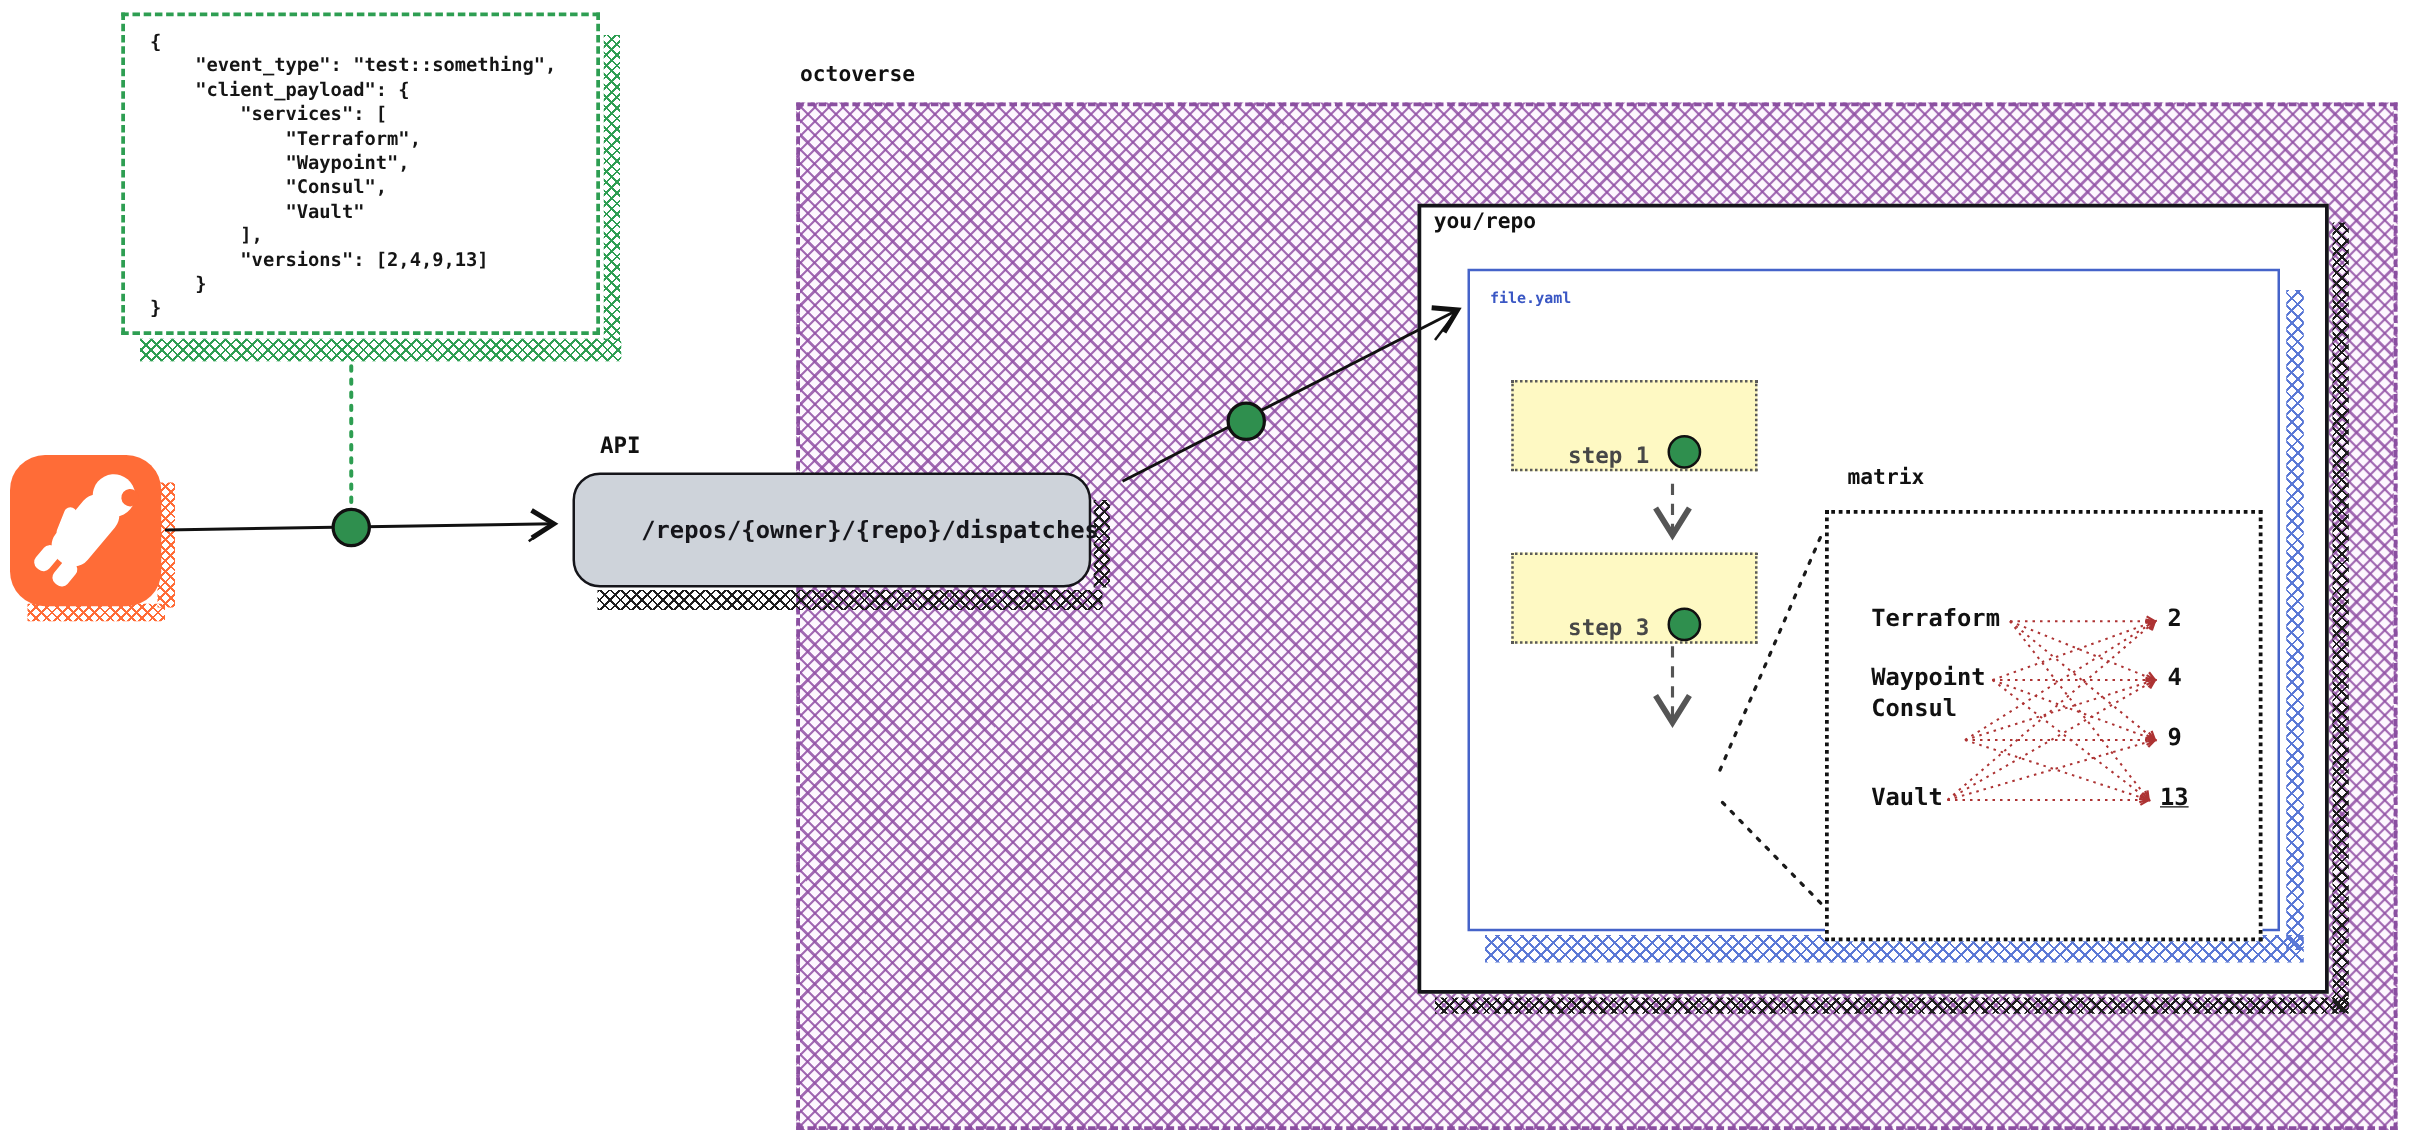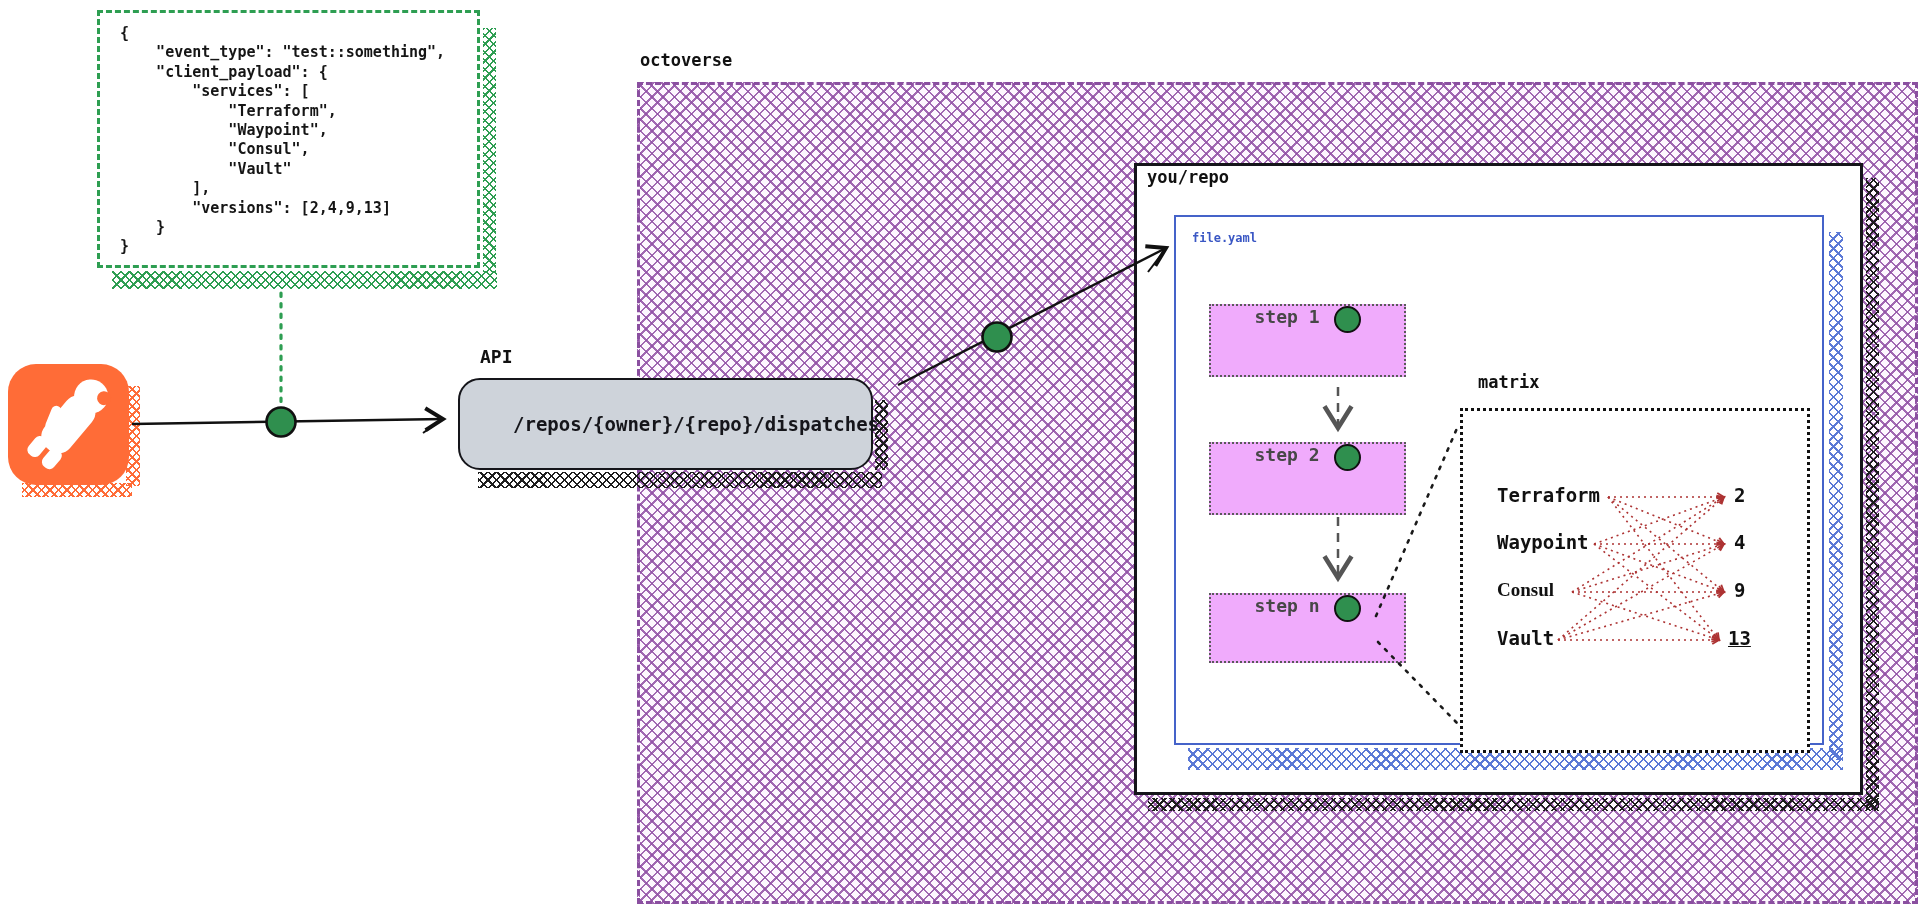--- a/index.html
+++ b/index.html
@@ -55,21 +55,21 @@
     border:3px solid #15151a;box-sizing:border-box;z-index:3;}
   #repo-label{left:1147px;top:167px;font-size:17px;z-index:4;}
 
   
   #file-box{left:1174px;top:215px;width:650px;height:530px;background:#fff;
     border:2.5px solid #4563c9;box-sizing:border-box;z-index:4;}
   #file-label{left:1192px;top:231px;font-size:12px;color:#3a57c4;z-index:5;}
 
   
   .step{position:absolute;width:197px;border:2.5px dotted #5a5a5a;box-sizing:border-box;
-    display:flex;align-items:flex-start;justify-content:center;gap:14px;z-index:5;background:#f0abfc;}
+    display:flex;align-items:flex-end;justify-content:center;gap:14px;z-index:5;background:#fef9c3;}
   .step .slabel{font-size:18px;color:#474747;}
   .dot{width:27px;height:27px;border-radius:50%;background:#2f8f4e;border:2.5px solid #111;box-sizing:border-box;}
   #step1{left:1209px;top:304px;height:73px;}
   #step2{left:1209px;top:442px;height:73px;}
   #stepn{left:1209px;top:593px;height:70px;}
 
   
   #matrix-box{left:1460px;top:408px;width:350px;height:345px;border:3px dotted #111;
     box-sizing:border-box;background:#fff;z-index:5;}
   #matrix-label{left:1478px;top:372px;font-size:17px;z-index:6;}
@@ -135,33 +135,29 @@
   <div id="file-box" class="abs"></div>
   <div id="file-label" class="abs">file.yaml</div>
   <div class="xh xh-blue" style="left:1829px;top:232px;width:14px;height:528px;z-index:4;"></div>
   <div class="xh xh-blue" style="left:1188px;top:748px;width:655px;height:22px;z-index:4;"></div>
 
   <div id="step1" class="step">
     <span class="slabel">step 1</span>
     <span class="dot"></span>
   </div>
   <div id="step2" class="step">
-    <span class="slabel">step 2</span>
-    <span class="dot"></span>
-  </div>
-  <div id="stepn" class="step">
-    <span class="slabel">step n</span>
+    <span class="slabel">step 3</span>
     <span class="dot"></span>
   </div>
 
   <div id="matrix-label" class="abs">matrix</div>
   <div id="matrix-box" class="abs"></div>
   <div class="svc" style="top:484px;">Terraform</div>
   <div class="svc" style="top:531px;text-align:center;">Waypoint</div>
-  <div class="svc" style="top:579px;font-family:Liberation Serif, serif;">Consul</div>
+  <div class="svc" style="top:556px;">Consul</div>
   <div class="svc" style="top:627px;">Vault</div>
   <div class="ver" style="left:1734px;top:484px;">2</div>
   <div class="ver" style="left:1734px;top:531px;">4</div>
   <div class="ver" style="left:1734px;top:579px;">9</div>
   <div class="ver" style="left:1728px;top:627px;text-decoration:underline;">13</div>
 
   <svg id="overlay" width="1927" height="916" viewBox="0 0 1927 916">
     <defs>
       <marker id="mk-black" viewBox="0 0 12 12" refX="10" refY="6" markerWidth="11" markerHeight="11" orient="auto-start-reverse">
         <path d="M2 1 L10 6 L2 11" fill="none" stroke="#111" stroke-width="1.8"></path>

